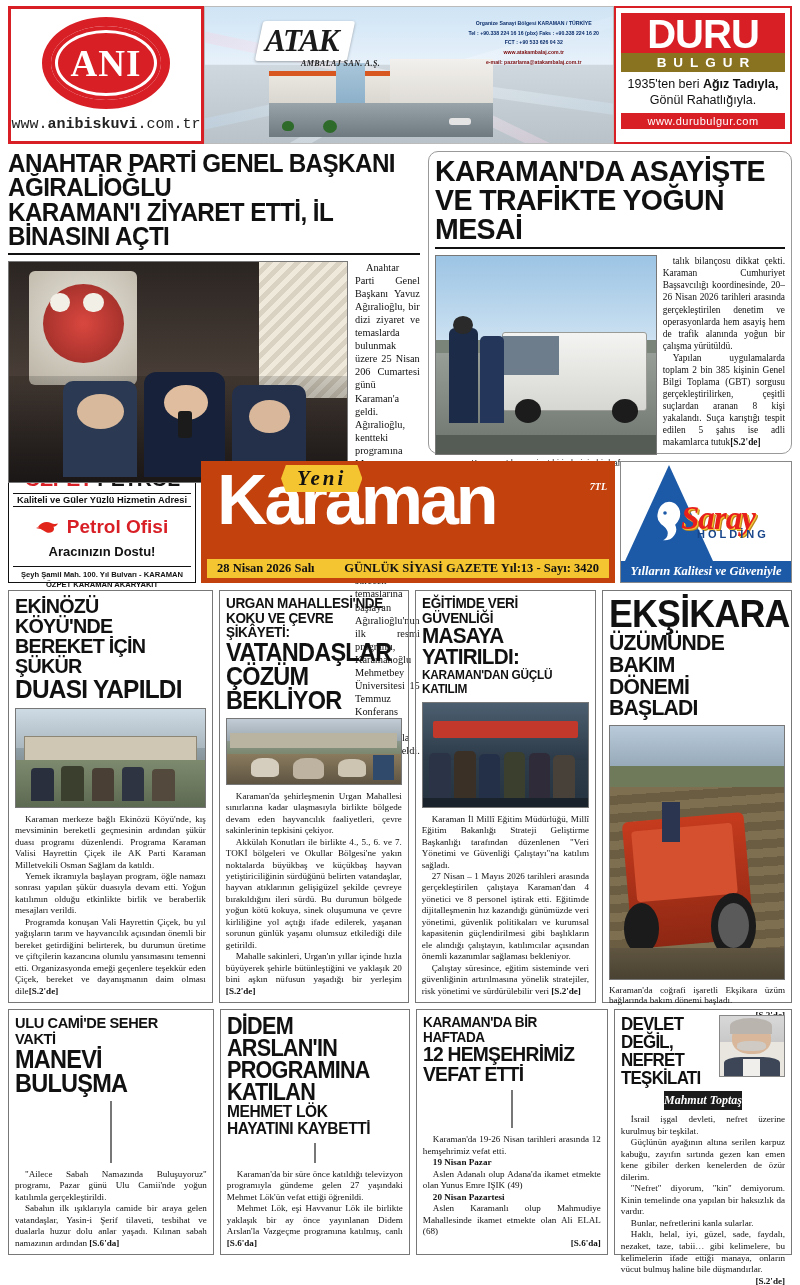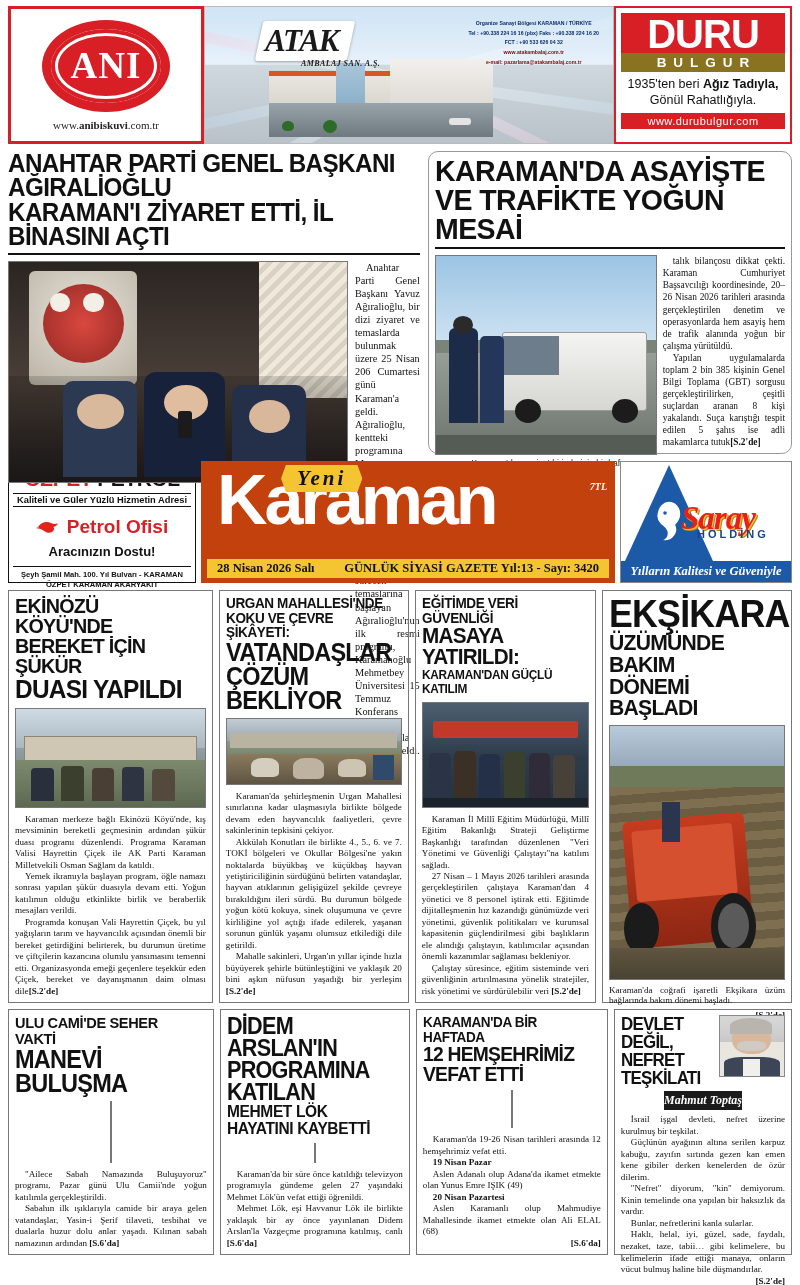--- a/index.html
+++ b/index.html
@@ -29,21 +29,21 @@
     border: 3px solid #fff;
   }
   .ani-inner {
     width: 100%; height: 100%; border-radius: 50%; background: #d81f26;
     display: flex; align-items: center; justify-content: center;
   }
   .ani-text {
     font-family: "Liberation Serif", serif; font-weight: bold; font-size: 37px;
     color: #fff; letter-spacing: 1px; line-height: 1; -webkit-text-stroke: 0;
   }
-  .ani-url { margin-top: 7px; font-size: 11px; color: #222; font-family: Liberation Serif, serif; }
+  .ani-url { margin-top: 7px; font-size: 15px; color: #222; font-family: Liberation Mono, monospace; }
   .ani-url b { font-weight: bold; }
 
   .ad-atak {
     flex: 1; position: relative; overflow: hidden; border: 1px solid #bbb;
     background: linear-gradient(180deg,#cfe4f5 0%, #e7f1fa 42%, #cfd8de 43%, #b8c2c8 100%);
   }
   .atak-rays { position: absolute; inset: 0; overflow: hidden; }
   .atak-rays i {
     position: absolute; left: 50%; top: 50%; width: 330px; height: 11px;
     transform-origin: 0 50%; opacity: .40;

